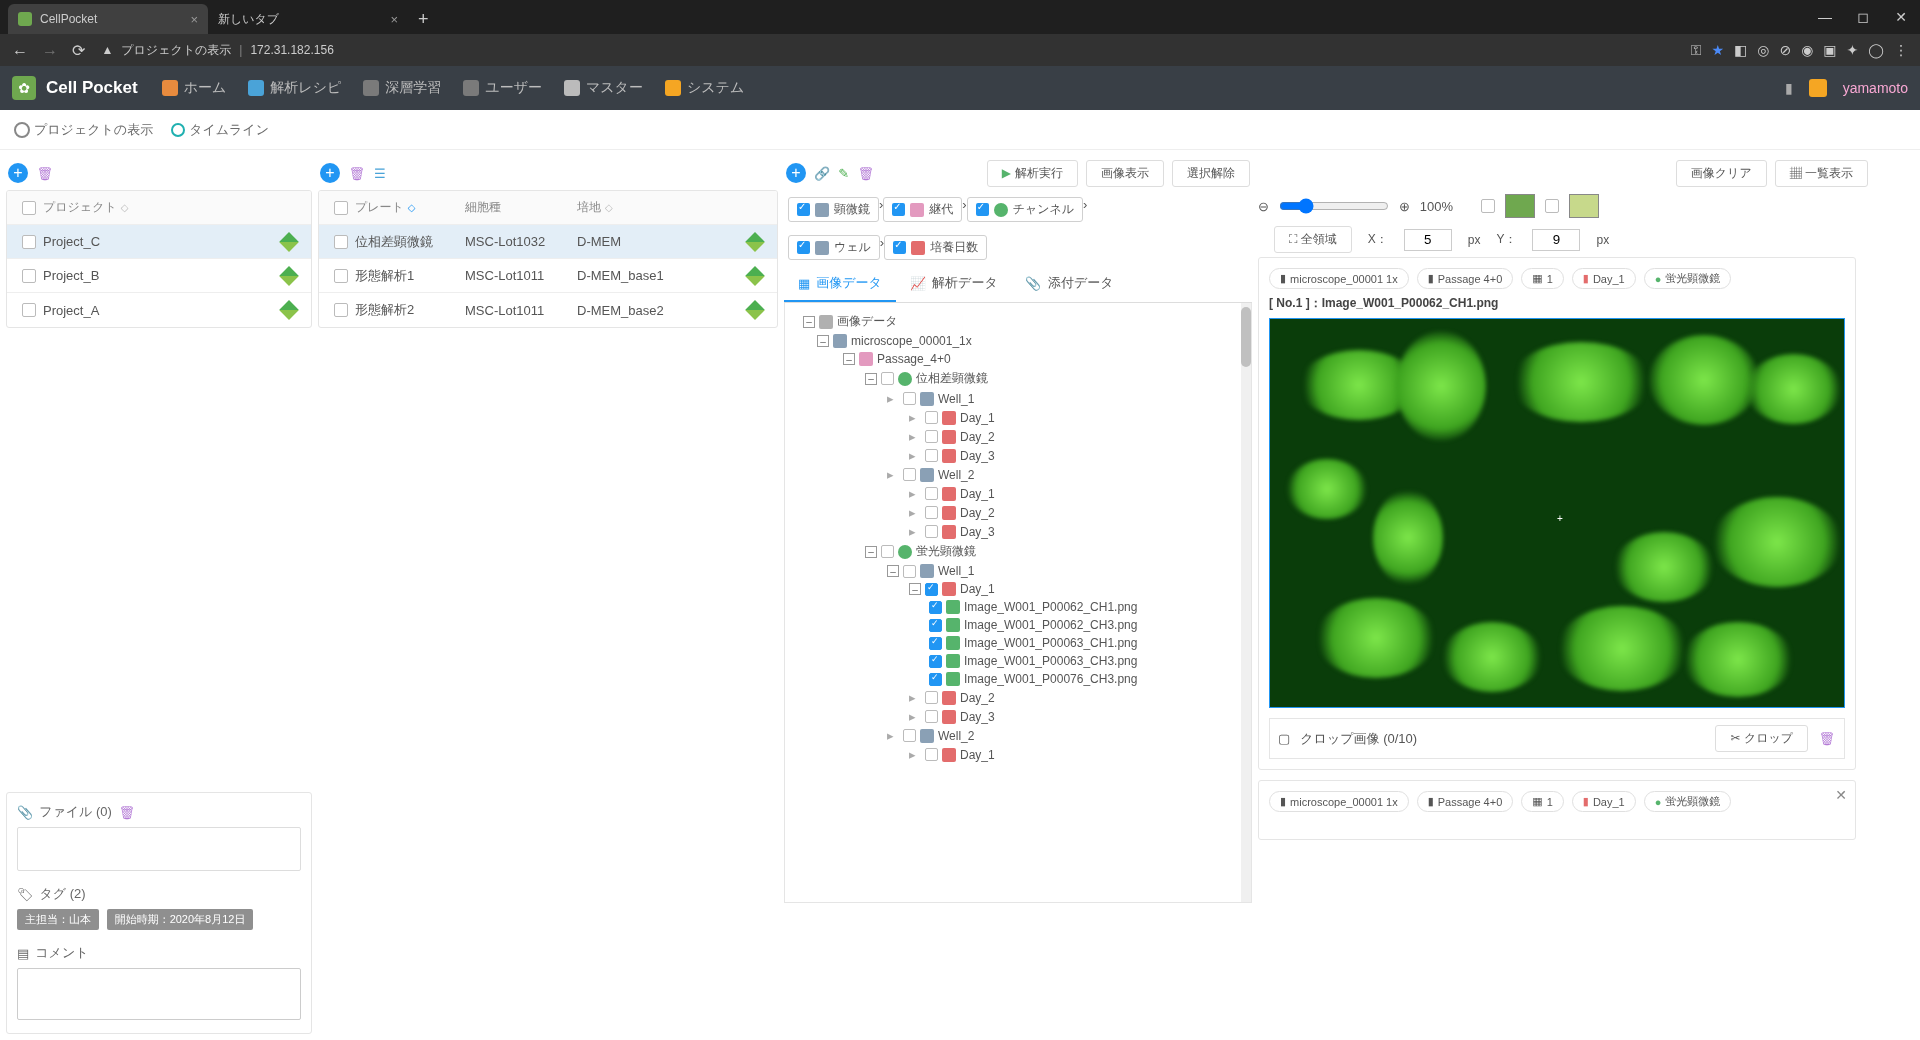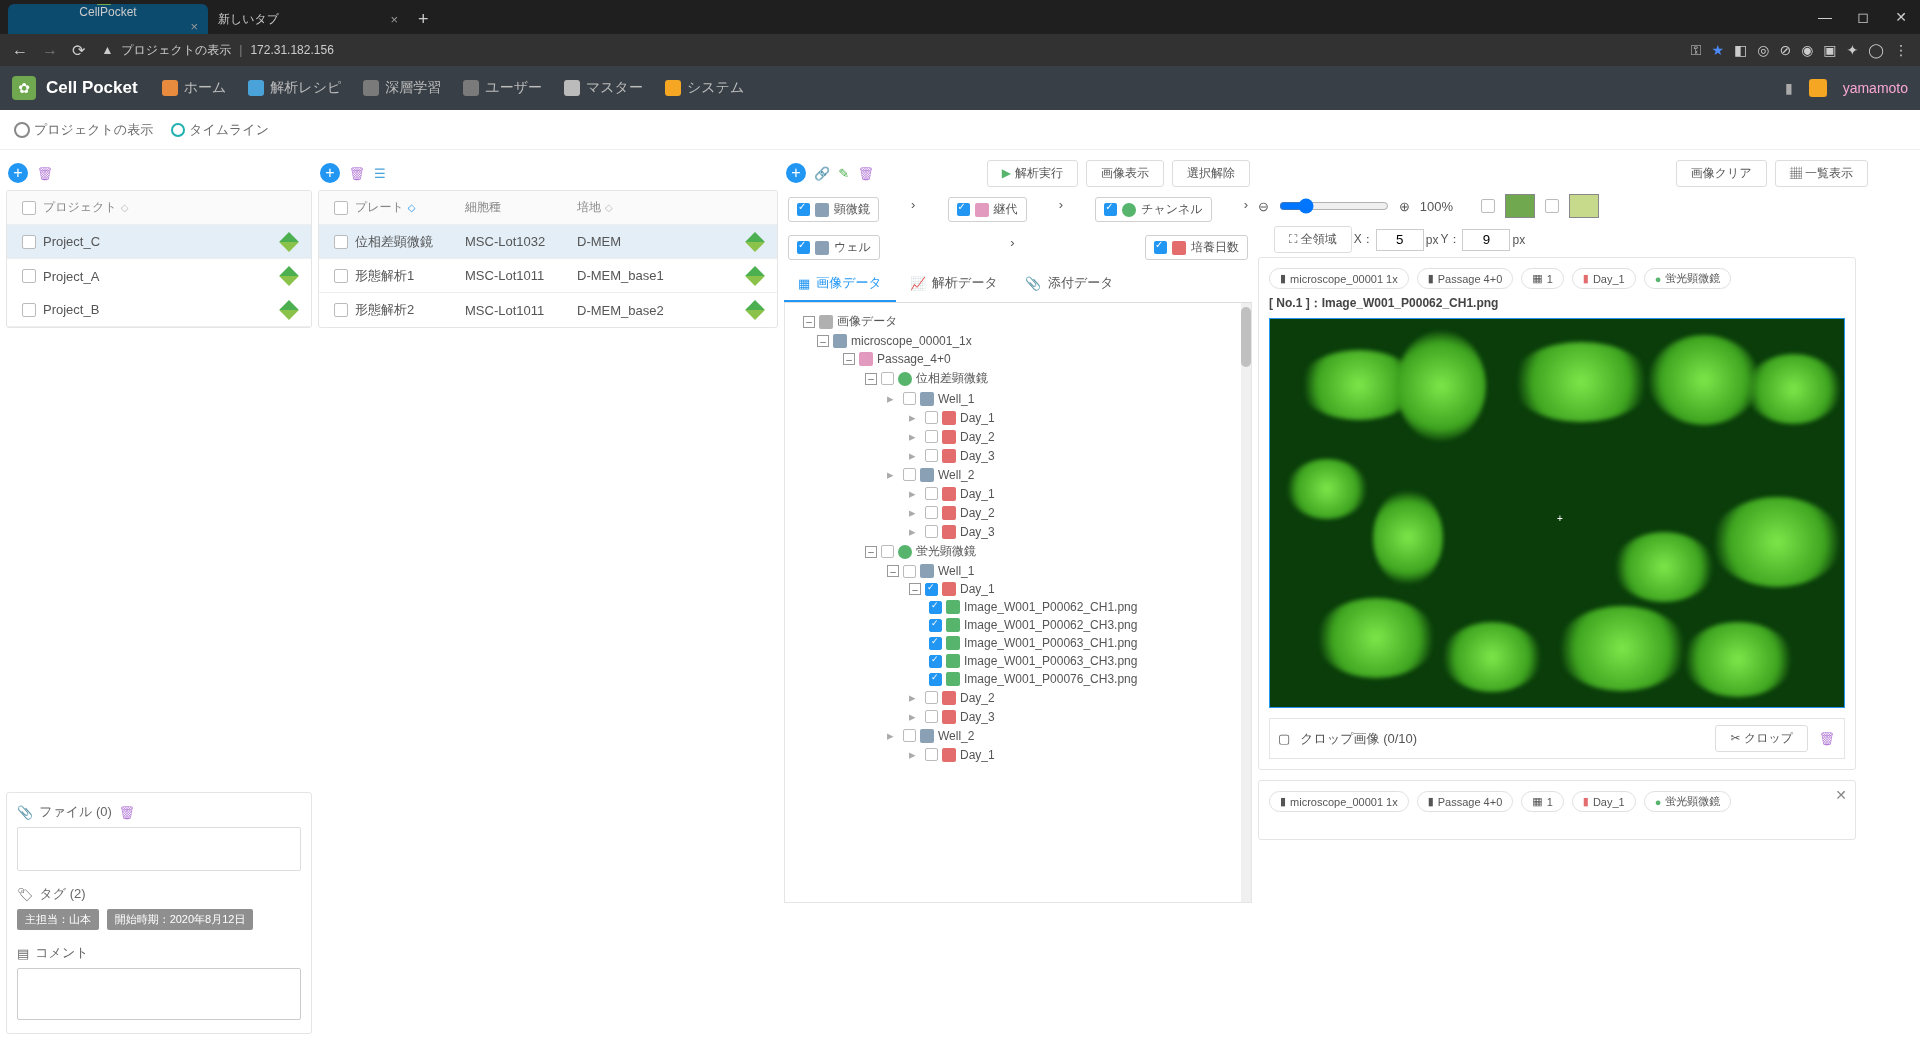--- a/index.html
+++ b/index.html
@@ -1,21 +1,21 @@
 <!DOCTYPE html>
 <html><head>
 <meta charset="utf-8">
 <style>
 * { box-sizing: border-box; margin: 0; padding: 0; font-family: "Meiryo", "Segoe UI", sans-serif; }
 body { background: #fff; font-size: 13px; color: #555; overflow: hidden; width: 1920px; height: 1040px; }
 
 
 .browser-tabs { background:#1f1f1f; height:34px; display:flex; align-items:flex-end; padding-left:8px; }
 .btab { height:30px; display:flex; align-items:center; padding:0 10px; color:#ccc; border-radius:6px 6px 0 0; min-width:200px; position:relative; font-size:12px; }
-.btab.active { background:#0c4a6e;flex-direction:column; }
+.btab.active { background:#404040; }
 .btab .favicon { width:14px; height:14px; margin-right:8px; background:#6fa84f; border-radius:3px; display:inline-block; }
 .btab .tx { color:#999; margin-left:auto; font-size:13px; padding-left:8px; }
 .newtab { color:#ccc; padding:0 10px; font-size:18px; height:30px; display:flex; align-items:center;}
 .winctrl { margin-left:auto; display:flex; color:#ccc; font-size:14px;}
 .winctrl span { width:38px; height:34px; display:flex; align-items:center; justify-content:center; }
 .addrbar { background:#323232; height:32px; display:flex; align-items:center; padding:0 12px; color:#ccc; gap:16px; }
 .addrbar .nav-icons { display:flex; gap:14px; font-size:16px; }
 .addrbar .addr-box { flex:1; display:flex; align-items:center; gap:8px; font-size:12px; }
 .addrbar .right-icons { display:flex; gap:10px; font-size:14px; }
 
@@ -65,21 +65,21 @@
 .c-plate{flex:0 0 110px;} .c-cell{flex:0 0 112px;} .c-med{flex:1;}
 
 
 .footbox { border:1px solid #e5e5e5; padding:10px; margin-top:14px; border-radius:3px;}
 .footbox h4 { font-size:13px; font-weight:normal; color:#666; display:flex; align-items:center; gap:6px;}
 .empty-area { border:1px solid #ddd; width:100%; height:44px; margin-top:6px; border-radius:2px; }
 .tag { display:inline-block; background:#8f8f8f; color:#fff; font-size:11px; padding:3px 8px; border-radius:2px; margin-top:6px; margin-right:4px;}
 .comment-area { border:1px solid #ccc; width:100%; height:52px; margin-top:6px; border-radius:2px; resize:none; }
 
 
-.filter-row { display:flex; gap:8px; flex-wrap:wrap; padding:7px 4px 6px;justify-content:space-between;}
+.filter-row { display:flex; flex-wrap:wrap; padding:7px 4px 6px;}
 .chip { border:1px solid #d0d0d0; border-radius:3px; padding:3px 8px; display:flex; align-items:center; gap:5px; background:#fff; font-size:12px;}
 .chip .cchk { width:13px; height:13px; background:#2196f3; border-radius:2px; position:relative;}
 .chip .cchk:after{content:"✓"; color:#fff; font-size:10px; position:absolute; top:-2px; left:1px;}
 
 .tabs3 { display:flex; border-bottom:1px solid #ddd; }
 .tabs3 .t { padding:8px 14px; display:flex; gap:6px; align-items:center; border-bottom:2px solid transparent; cursor:pointer;}
 .tabs3 .t.active { border-bottom:2px solid #2196f3; color:#2196f3;}
 
 .tree { padding:8px 4px; overflow-y:auto; height:600px; border:1px solid #e5e5e5; border-top:none; position:relative;}
 .tree .scroll-gutter{position:absolute; right:0; top:0; bottom:0; width:10px; background:#f0f0f0;}
@@ -95,21 +95,21 @@
 .mi-phase{background:#56b46c; border-radius:50%;} .mi-fluor{background:#56b46c; border-radius:50%;}
 .mi-well{background:#8aa0b5;} .mi-day{background:#e36c6c;} .mi-img{background:#56b46c;}
 .indent1{padding-left:14px;} .indent2{padding-left:28px;} .indent3{padding-left:54px;}
 .indent4{padding-left:76px;} .indent5{padding-left:98px;} .indent6{padding-left:120px;}
 
 
 .rtools { display:flex; align-items:center; gap:10px; padding:4px 0; flex-wrap:wrap;}
 .rtools input[type=range]{ width:110px;}
 .zoompct{font-size:13px;}
 .thumbbox{ width:30px; height:24px; border:1px solid #888; background:#4a8a20;}
-.coord-row{display:flex; align-items:center; gap:2px; font-size:12px; color:#555; padding:4px 16px;}
+.coord-row{display:flex; align-items:center; gap:16px; font-size:12px; color:#555; padding:4px 16px;}
 .coord-row input{ width:48px; height:22px; text-align:center; border:1px solid #ccc;}
 
 .card { border:1px solid #e5e5e5; border-radius:3px; padding:10px; margin-bottom:10px; position:relative;}
 .card-tags { display:flex; gap:8px; flex-wrap:wrap; margin-bottom:6px;}
 .mtag{ border:1px solid #e0e0e0; border-radius:12px; padding:2px 10px; font-size:11px; display:flex; align-items:center; gap:4px;}
 .card-title{ font-size:12px; font-weight:bold; color:#444; margin:6px 0;}
 .imgview{ width:100%; height:390px; background:#0a3d0a; border:1px solid #2196f3; position:relative; overflow:hidden;}
 .imgview .cells{ position:absolute; inset:0; }
 .imgview .crosshair{ position:absolute; left:50%; top:50%; width:10px; height:10px; color:#fff; font-size:10px;}
 .cropbar{ display:flex; align-items:center; gap:10px; margin-top:10px; padding:6px 8px; border:1px solid #e5e5e5;}
@@ -229,34 +229,34 @@
       </div>
       <div class="trow sel">
         <div class="chkcol">
             <div class="chk"></div>
           </div>
         <div style="flex:1;">Project_C</div>
         <div class="editcol">
             <div class="pencil"></div>
           </div>
       </div>
-      <div class="trow" style="border-bottom:none;">
-        <div class="chkcol">
-            <div class="chk"></div>
-          </div>
-        <div style="flex:1;">Project_A</div>
+      <div class="trow">
+        <div class="chkcol">
+            <div class="chk"></div>
+          </div>
+        <div style="flex:1;">Project_B</div>
         <div class="editcol">
             <div class="pencil"></div>
           </div>
       </div>
-      <div class="trow">
-        <div class="chkcol">
-            <div class="chk"></div>
-          </div>
-        <div style="flex:1;">Project_B</div>
+      <div class="trow" style="border-bottom:none;">
+        <div class="chkcol">
+            <div class="chk"></div>
+          </div>
+        <div style="flex:1;">Project_A</div>
         <div class="editcol">
             <div class="pencil"></div>
           </div>
       </div>
     </div>
 
     <div style="flex:1;"></div>
 
     <div class="footbox">
       <h4>

